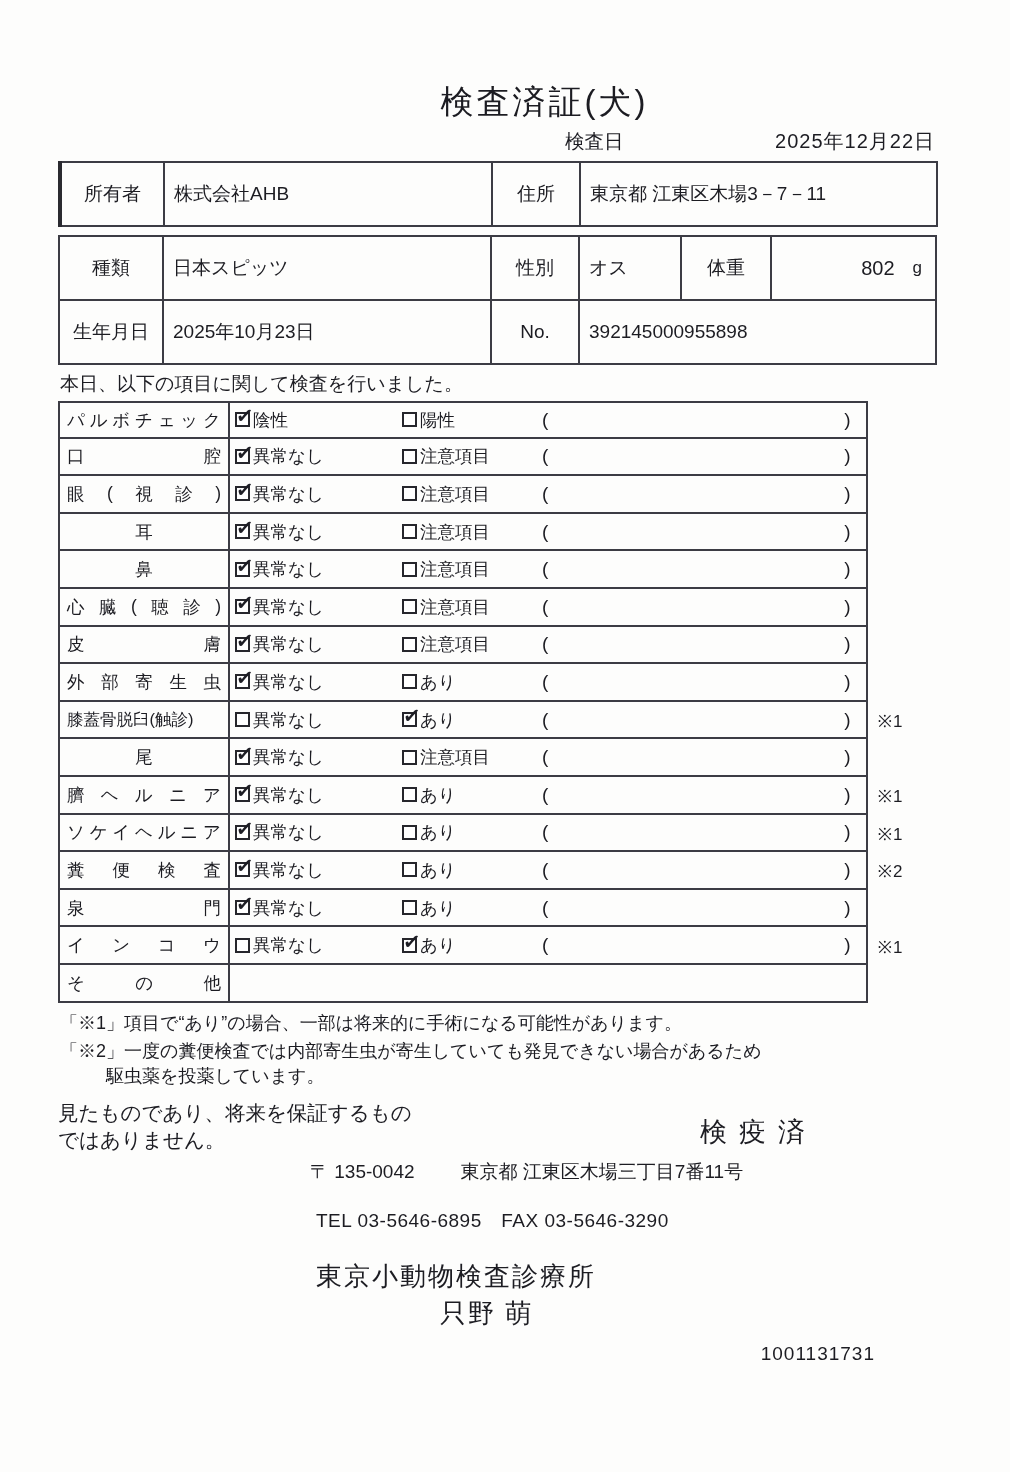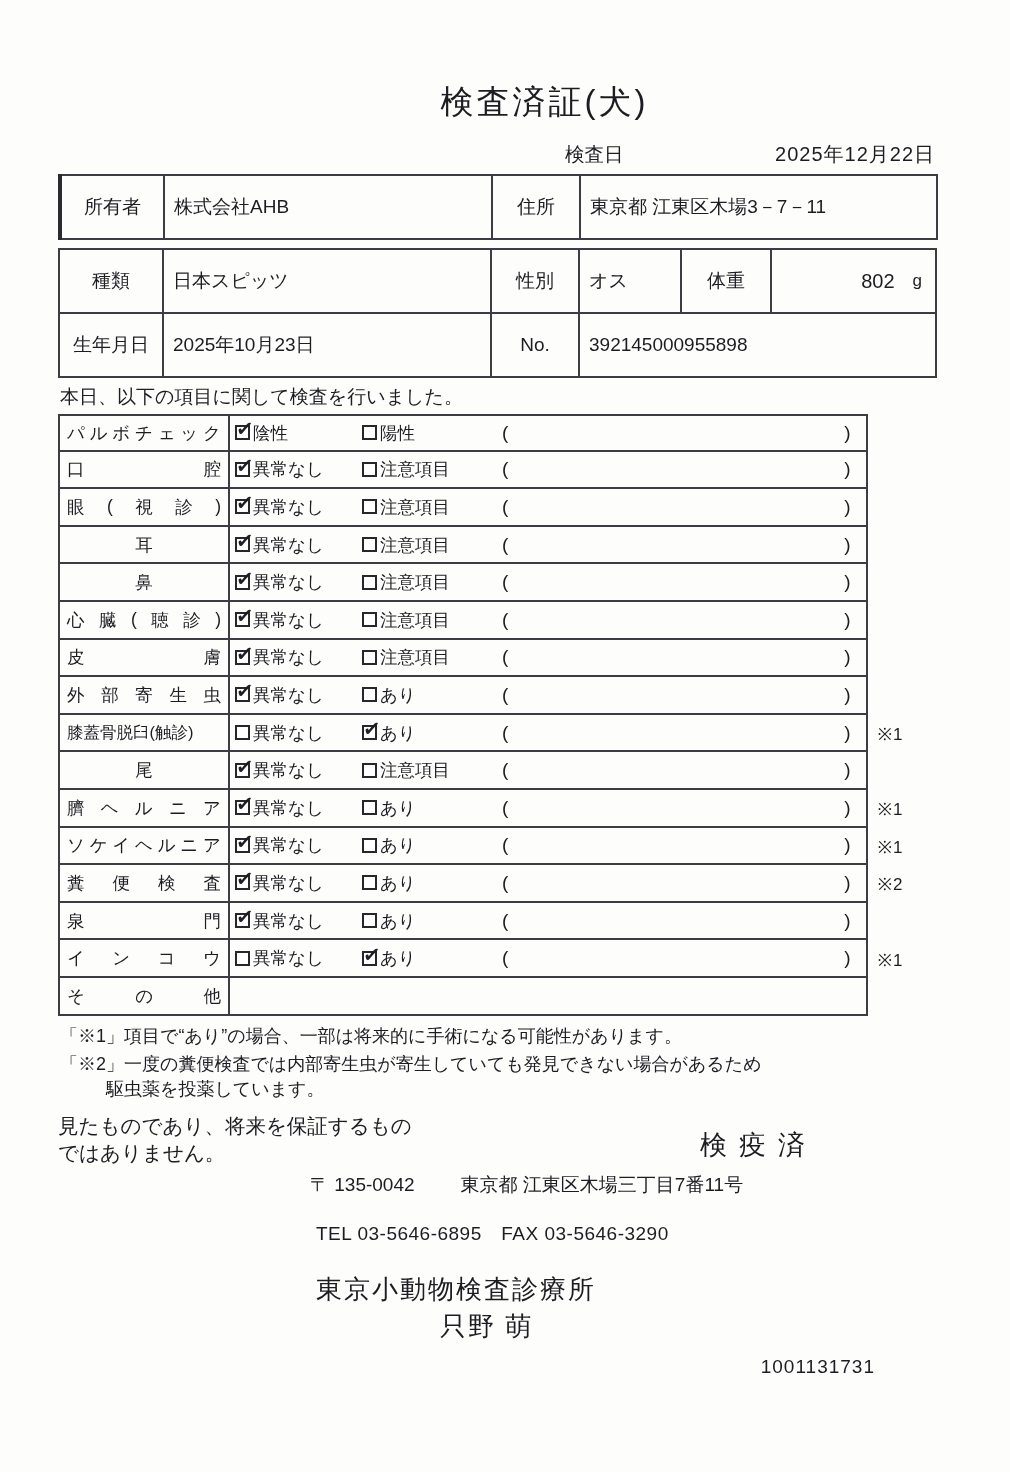--- a/index.html
+++ b/index.html
@@ -6,21 +6,21 @@
   html,body { background:#e8e8e8; }
   .page {
     width:1010px; height:1472px; background:#fdfdfc; position:relative;
     font-family:"Liberation Sans", sans-serif; color:#1c1c22;
     padding:80px 75px 0 58px; overflow:hidden;
   }
   
   .title-wrap { text-align:center; padding-left:96px; }
   .doc-title { font-size:33px; font-weight:400; letter-spacing:3px; line-height:44px; }
   
-  .exam-date-row { display:flex; align-items:flex-end; margin-top:14px; height:30px; margin-bottom:6px; }
+  .exam-date-row { display:flex; align-items:flex-end; margin-top:1px; height:30px; margin-bottom:6px; }
   .exam-date-row .lab { margin-left:507px; font-size:19.5px; }
   .exam-date-row .val { margin-left:auto; font-size:20px; letter-spacing:1px; }
   
   table.info { border-collapse:collapse; width:877px; table-layout:fixed; }
   table.info td { border:2.5px solid #3c3c44; font-size:19px; padding:18px 9px; height:44px; vertical-align:middle; }
   td.lbl { text-align:center; padding:0 4px; }
   .w104{width:104px}.w328{width:328px}.w88{width:88px}.w102{width:102px}.w90{width:90px}.w165{width:165px}.w357{width:357px}
   .owner-tbl { margin-bottom:8px; }
   .owner-tbl td:first-child { border-left:4px solid #2a2a30; }
   .val-cell { font-size:20px; }
@@ -33,21 +33,21 @@
   .check-row { display:flex; align-items:stretch; }
   .row-box { width:847px; height:37.6px; border:2.5px solid #3c3c44; border-top-width:0; display:flex; }
   .check-row:first-child .row-box { border-top-width:2.5px; }
   .label-cell { width:170px; border-right:2px solid #3c3c44; padding:0 7px; display:flex; align-items:center; font-size:17.5px; overflow:hidden; }
   .label-cell.justify { justify-content:space-between; }
   .label-cell.center { justify-content:center; }
   .label-cell.normal { justify-content:flex-start; letter-spacing:0; font-size:16.5px; }
   .opts { flex:1; display:flex; align-items:center; padding-left:5px; font-size:17.5px; }
   .opt { display:flex; align-items:center; }
   .opt1 { width:127px; }
-  .opt2 { width:140px; }
+  .opt2 { width:140px;margin-left:40px; }
   .cb { width:15px; height:15px; border:2px solid #26262c; display:inline-block; position:relative; margin-right:3px; flex:none; background:#fff; }
   .cb .mark { display:none; }
   .cb.checked .mark { display:block; position:absolute; top:-9px; left:-1px; font-size:21px; line-height:1; font-weight:bold; color:#1d1d24; transform:rotate(6deg); }
   .paren-area { flex:1; display:flex; justify-content:space-between; align-items:center; padding-right:15px; font-size:19px; }
   .note-cell { width:70px; display:flex; align-items:center; padding-left:10px; font-size:17px; letter-spacing:1px; }
   
   .fn { font-size:18px; line-height:25px; margin-left:2px; }
   .fn1 { margin-top:8px; }
   .fn2 { margin-top:3px; }
   .fn-indent { padding-left:46px; }

